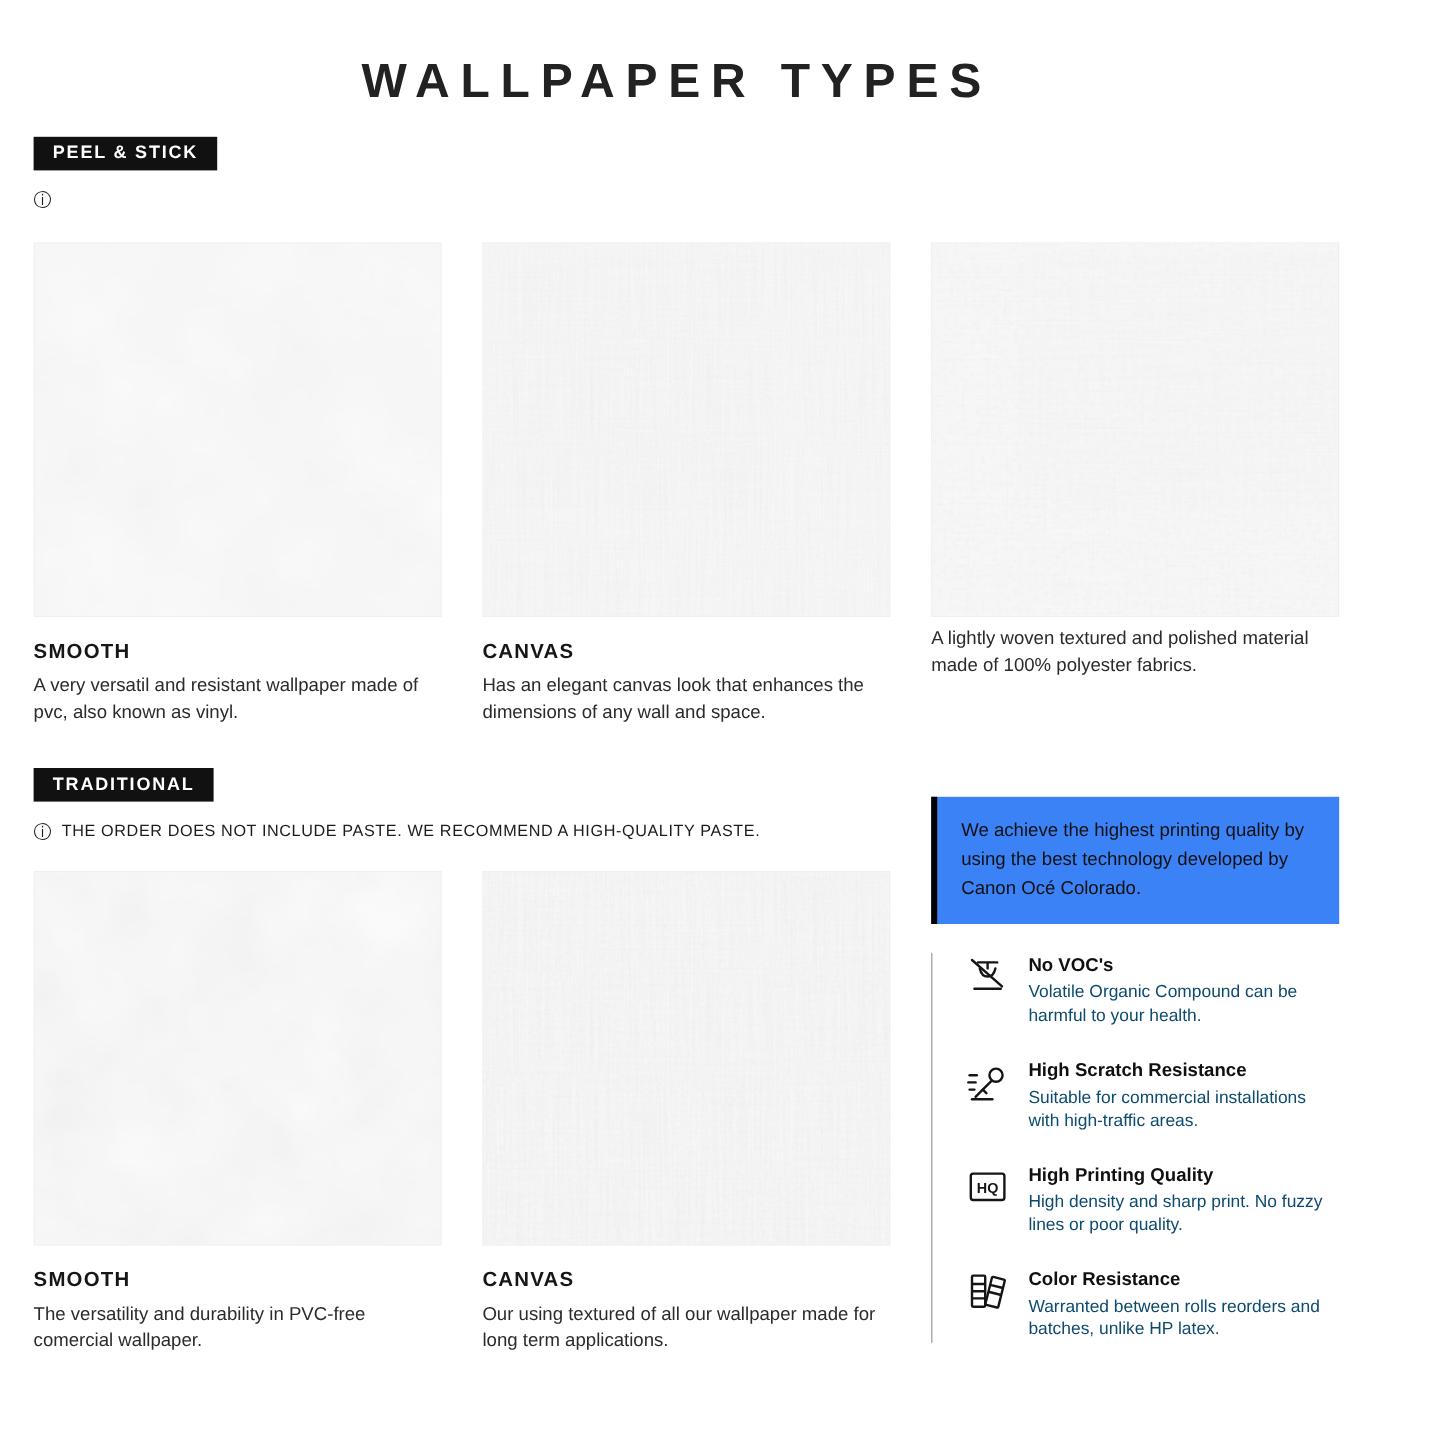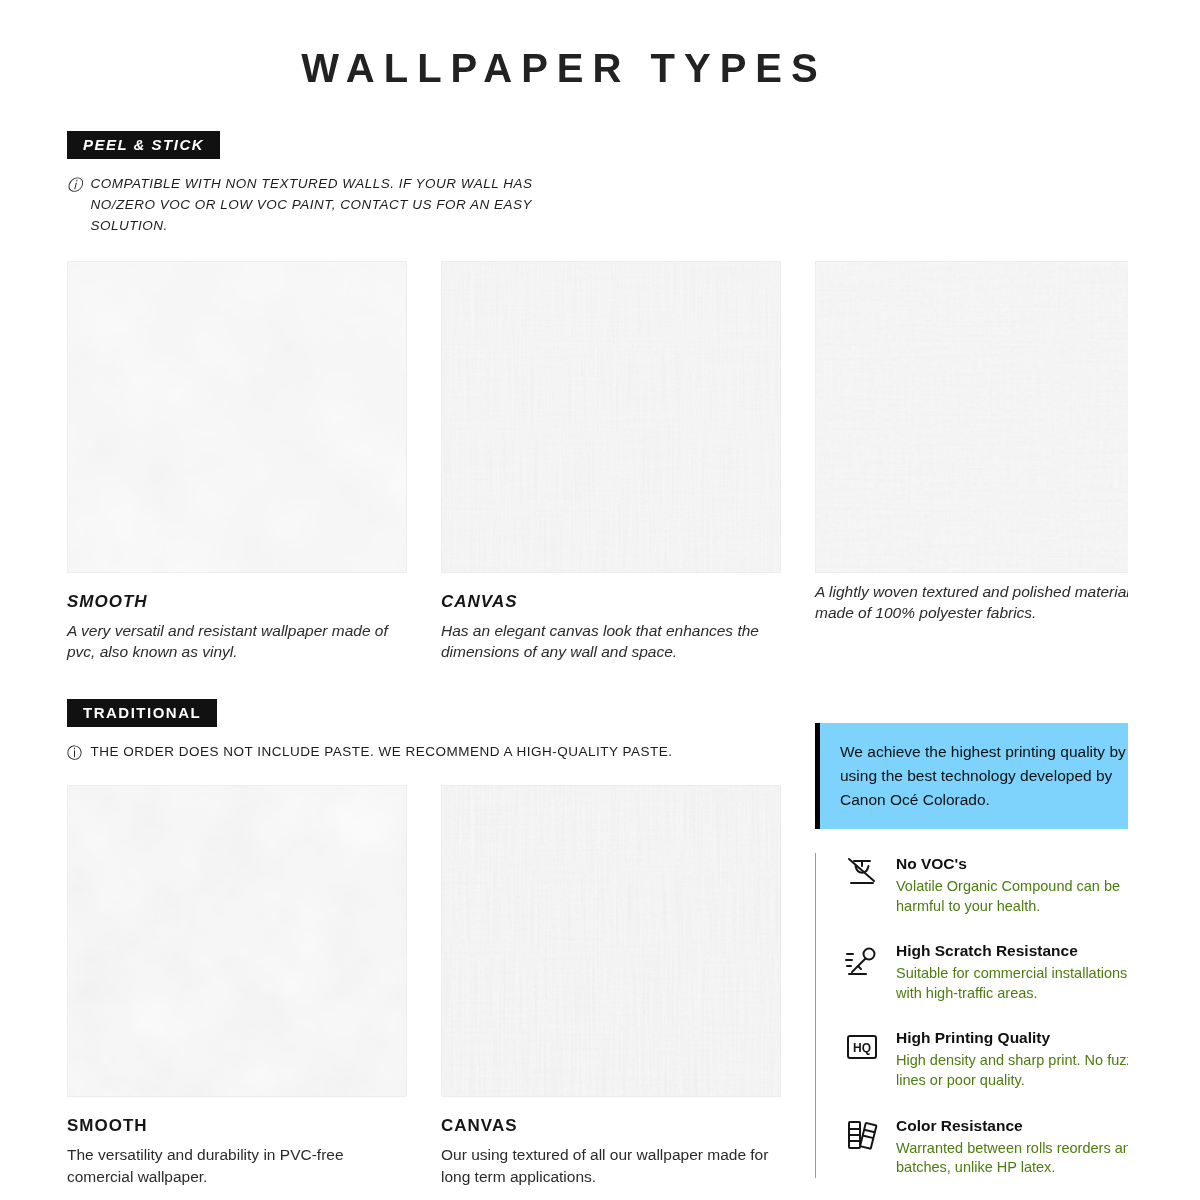--- a/index.html
+++ b/index.html
@@ -2,28 +2,28 @@
 <html lang="en"><head>
 <meta charset="utf-8">
 <style>
   * { box-sizing: border-box; margin: 0; padding: 0; }
   html, body { background: #ffffff; }
   body {
     width: 1200px; height: 1200px;
     font-family: "Liberation Sans", sans-serif;
     color: #111111;
   }
-  .page { width: 1128px; height: 1200px; padding: 0 67px; overflow: hidden; }
+  .page { width: 1128px; height: 1200px; padding: 0 28px; overflow: hidden; }
 
   .page-title {
     text-align: center; padding-top: 46px;
     font-size: 40px; font-weight: 700; letter-spacing: 9px; color: #222;
   }
 
-  .section { margin-top: 40px; font-style: italic; }
+  .section { margin-top: 23px; }
   .section-label {
     display: inline-block; background: #111; color: #fff;
     font-size: 15px; font-weight: 700; letter-spacing: 1.5px;
     padding: 5px 16px 6px 16px;
   }
   .note {
     display: flex; gap: 8px; margin-top: 15px;
     font-size: 13.5px; letter-spacing: 0.5px; line-height: 1.55; color: #1c1c1c;
   }
   .note .info-glyph { font-size: 15px; line-height: 1.4; }
@@ -39,32 +39,32 @@
   }
   .swatch { width: 100%; height: 312px; display: block; border: 1px solid #ededed; }
   .card h3 { margin-top: 19px; font-size: 17px; font-weight: 700; letter-spacing: 1px; color: #161616; }
   .card p { margin-top: 8px; font-size: 15.5px; line-height: 1.4; color: #2b2b2b; }
 
   .section-2 { display: flex; gap: 34px; margin-top: 36px; }
   .s2-left { flex: 0 0 714px; }
   .s2-right { flex: 0 0 340px; margin-top: 24px; }
 
   .quality-box {
-    background: #7dd3fc; border-left: 5px solid #000;
+    background: #3b82f6; border-left: 5px solid #000;
     padding: 17px 20px; font-size: 15.5px; line-height: 1.55; color: #111;
   }
   .features {
     margin-top: 24px; border-left: 1px solid #9a9a9a;
     padding-left: 26px; display: flex; flex-direction: column; gap: 24px;
   }
   .feature { display: flex; gap: 14px; }
   .ficon { flex: 0 0 40px; width: 40px; height: 40px; }
   .ficon svg { width: 40px; height: 40px; display: block; }
   .feature h4 { font-size: 15.5px; font-weight: 700; color: #101010; padding-top: 2px; }
-  .feature p { margin-top: 4px; font-size: 14.5px; line-height: 1.35; color: #4d7c0f; }
+  .feature p { margin-top: 4px; font-size: 14.5px; line-height: 1.35; color: #0c4a6e; }
 
   .hidden-defs { position: absolute; width: 0; height: 0; overflow: hidden; }
 </style>
 </head>
 <body>
 
 <svg class="hidden-defs" aria-hidden="true">
   <defs>
     <filter id="tex-soft" x="0" y="0" width="100%" height="100%">
       <feTurbulence type="fractalNoise" baseFrequency="0.012" numOctaves="5" seed="11"></feTurbulence>
@@ -141,21 +141,20 @@
 
 <div class="page">
 
   <h1 class="page-title">WALLPAPER TYPES</h1>
 
   <div class="section">
     <span class="section-label">PEEL &amp; STICK</span>
 
     <div class="note note-narrow">
       <span class="info-glyph">ⓘ</span>
-      <span class="note-text">COMPATIBLE WITH NON TEXTURED WALLS. IF YOUR WALL HAS NO/ZERO VOC OR LOW VOC PAINT, CONTACT US FOR AN EASY SOLUTION.</span>
     </div>
 
     <div class="cards-3">
 
       <div class="card">
         <svg class="swatch" viewBox="0 0 340 312" preserveAspectRatio="none">
           <rect width="340" height="312" fill="#f3f3f3"></rect>
           <rect width="340" height="312" filter="url(#tex-soft)"></rect>
         </svg>
         <h3>SMOOTH</h3>

